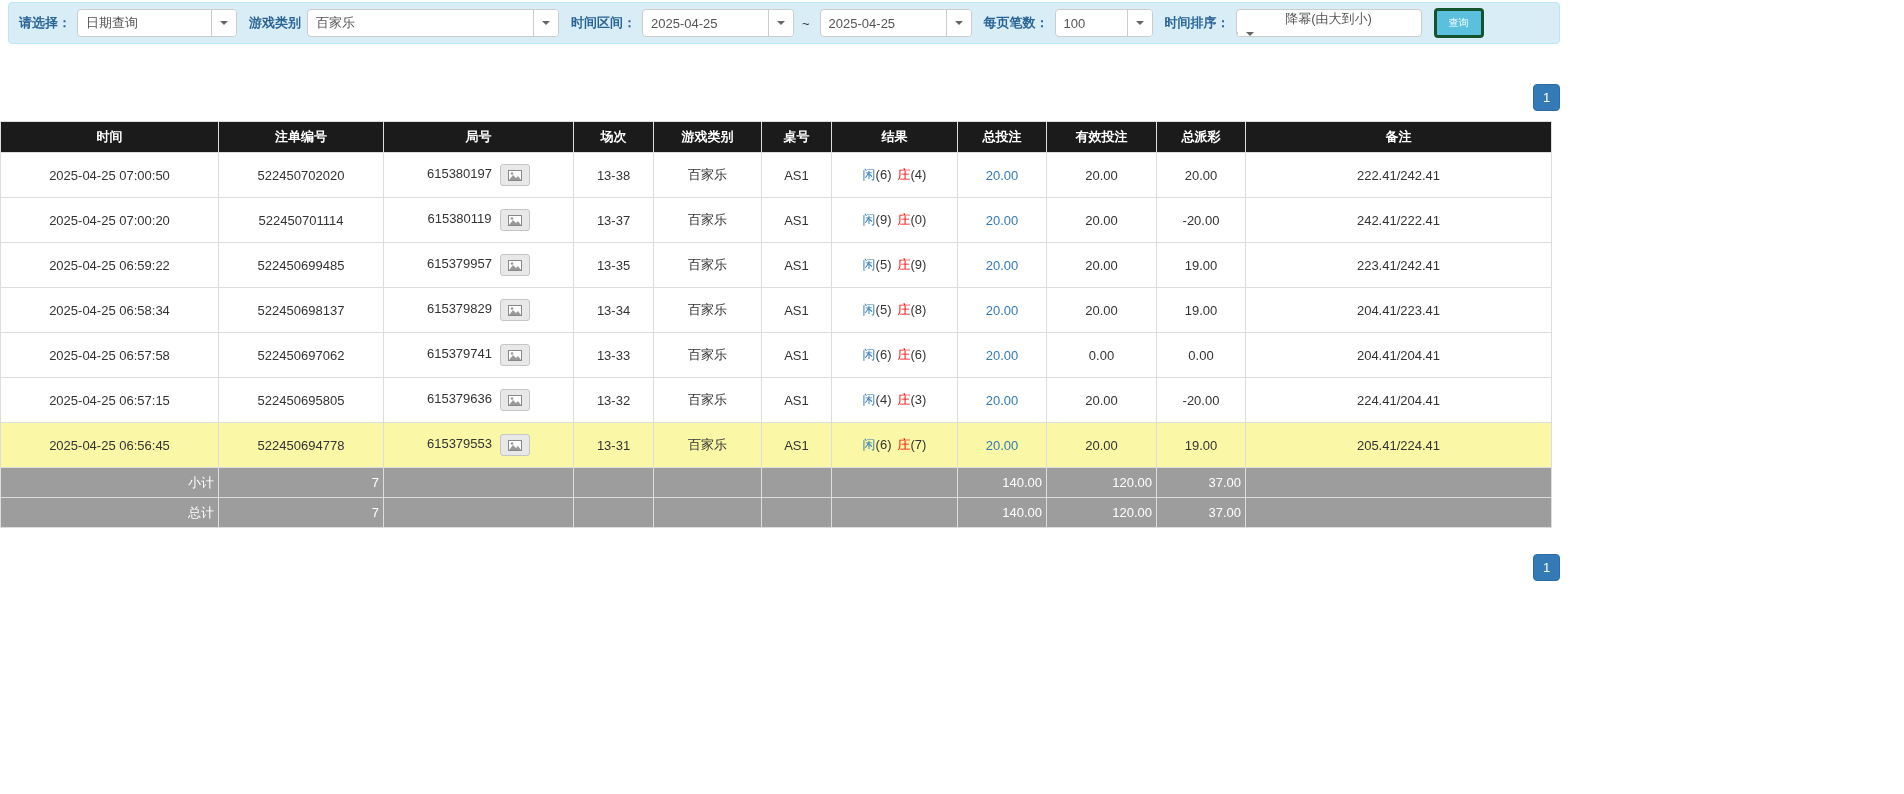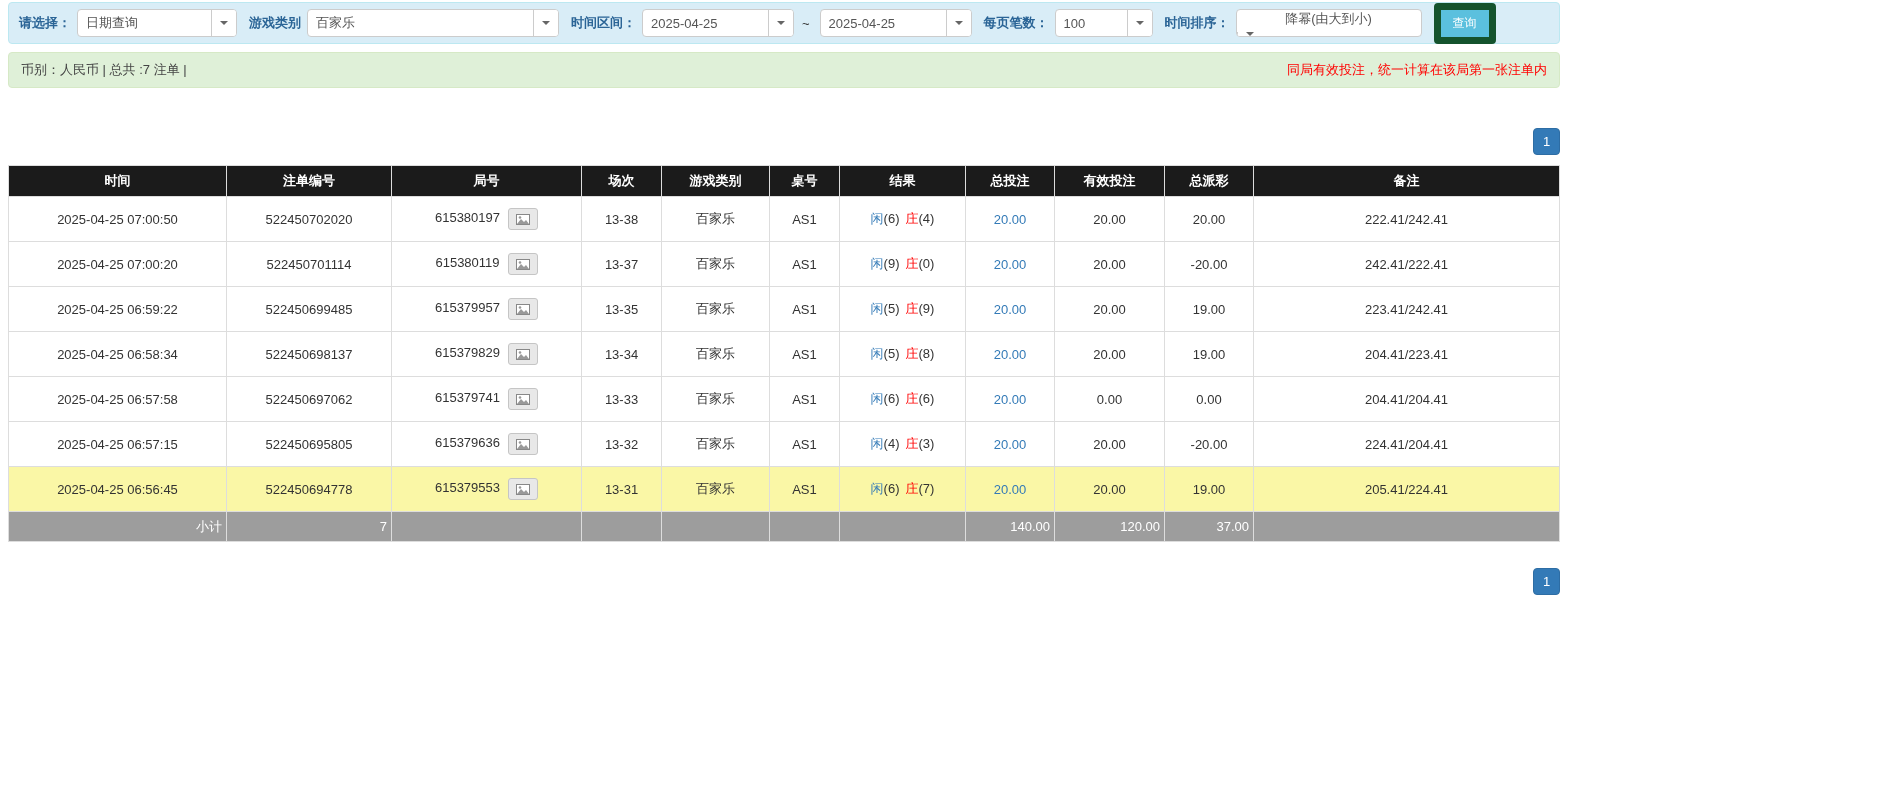--- a/index.html
+++ b/index.html
@@ -36,22 +36,22 @@
     display:flex;align-items:center;justify-content:center;background:#fff;
   }
   .caret{width:0;height:0;border-left:4px solid transparent;border-right:4px solid transparent;border-top:4px solid #666;}
   .w-query{width:160px;}
   .w-game{width:252px;}
   .w-date{width:152px;}
   .w-pp{width:98px;}
   .w-sort{width:186px;flex-direction:column;}
   .tilde{margin:0 4px 0 8px;color:#333;}
   .search-btn{
-    margin-left:12px;background:#5bc0de;border:7px solid #14532d;color:#fff;
-    border-radius:4px;padding:5px 12px;font-size:12px;cursor:pointer;
+    margin-left:12px;background:#5bc0de;border:3px solid #14532d;color:#fff;
+    border-radius:4px;padding:5px 12px;font-size:10px;cursor:pointer;
     font-family:inherit;
   }
 
   
   .notice-bar{
     display:flex;justify-content:space-between;align-items:center;
     margin:8px;padding:8px 12px;
     background:#dff0d8;border:1px solid #d6e9c6;border-radius:4px;
     color:#444;
   }
@@ -63,21 +63,21 @@
   .pager-bottom{margin-top:26px;}
   .page-btn{
     min-width:27px;height:27px;box-sizing:border-box;
     background:#337ab7;border:1px solid #2e6da4;color:#fff;border-radius:4px;
     display:flex;align-items:center;justify-content:center;
     font-size:13px;cursor:pointer;font-family:inherit;
   }
 
   
   table.records{
-    margin:0 8px;width:1552px;border-collapse:collapse;table-layout:fixed;
+    margin:0 0;width:1552px;border-collapse:collapse;table-layout:fixed;
     font-size:13px;
   }
   table.records th{
     background:#1b1b1b;color:#fff;font-weight:bold;
     height:30px;text-align:center;border:1px solid #ddd;padding:0 4px;
   }
   table.records td{
     border:1px solid #ddd;text-align:center;height:44px;
     background:#fff;color:#333;padding:0 4px;overflow:hidden;white-space:nowrap;
   }
@@ -143,24 +143,20 @@
     <div class="select w-sort">
       <span class="txt">降幂(由大到小)</span>
       <span class="caret-box">
           <span class="caret"></span>
         </span>
     </div>
 
     <button class="search-btn">查询</button>
   </div>
 
-  <div class="notice-bar">
-    <span>币别：人民币 | 总共 :7 注单 |</span>
-    <span class="notice-warning">同局有效投注，统一计算在该局第一张注单内</span>
-  </div>
 
   <div class="pager-row pager-top">
     <button class="page-btn">1</button>
   </div>
 
   <table class="records">
     <colgroup>
       <col style="width:218px">
         <col style="width:165px">
         <col style="width:190px">
@@ -344,20 +340,33 @@
         <td></td>
         <td></td>
         <td></td>
         <td></td>
         <td></td>
         <td>140.00</td>
         <td>120.00</td>
         <td>37.00</td>
         <td></td>
       </tr>
+      <tr class="sum-row">
+        <td>总计</td>
+        <td>7</td>
+        <td></td>
+        <td></td>
+        <td></td>
+        <td></td>
+        <td></td>
+        <td>140.00</td>
+        <td>120.00</td>
+        <td>37.00</td>
+        <td></td>
+      </tr>
     </tfoot>
   </table>
 
   <div class="pager-row pager-bottom">
     <button class="page-btn">1</button>
   </div>
 
 </div>
 
 </body></html>

